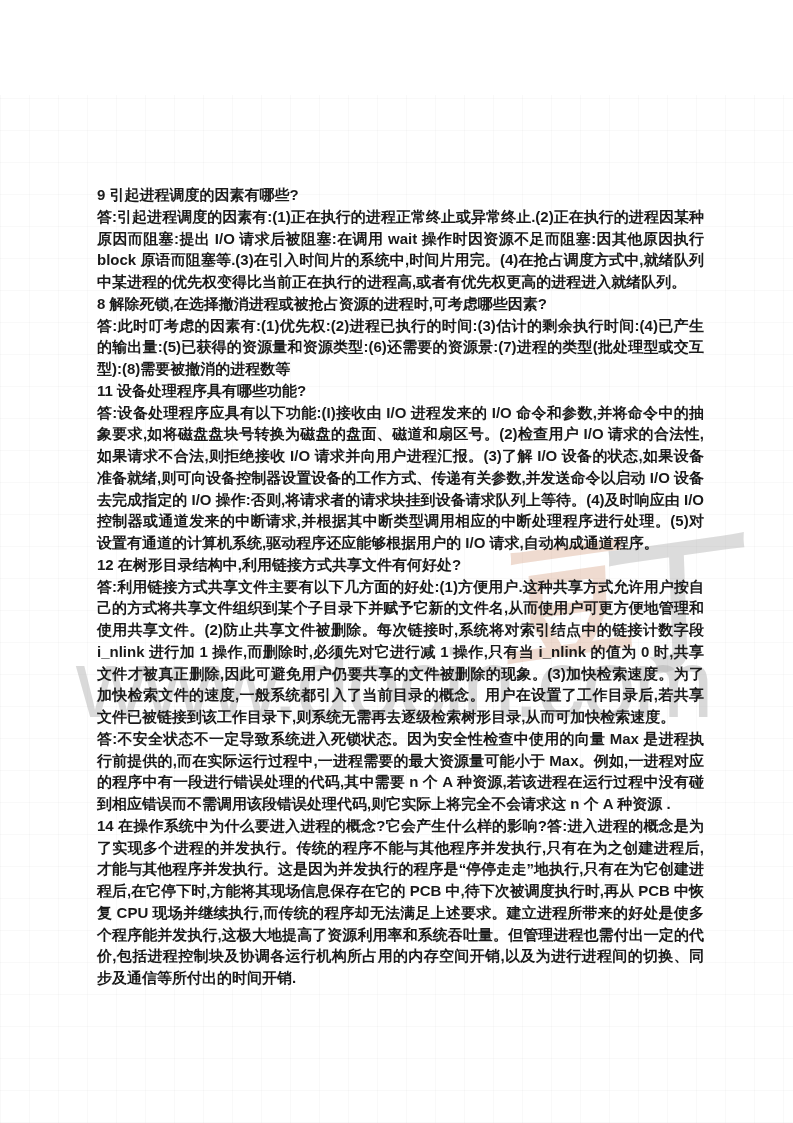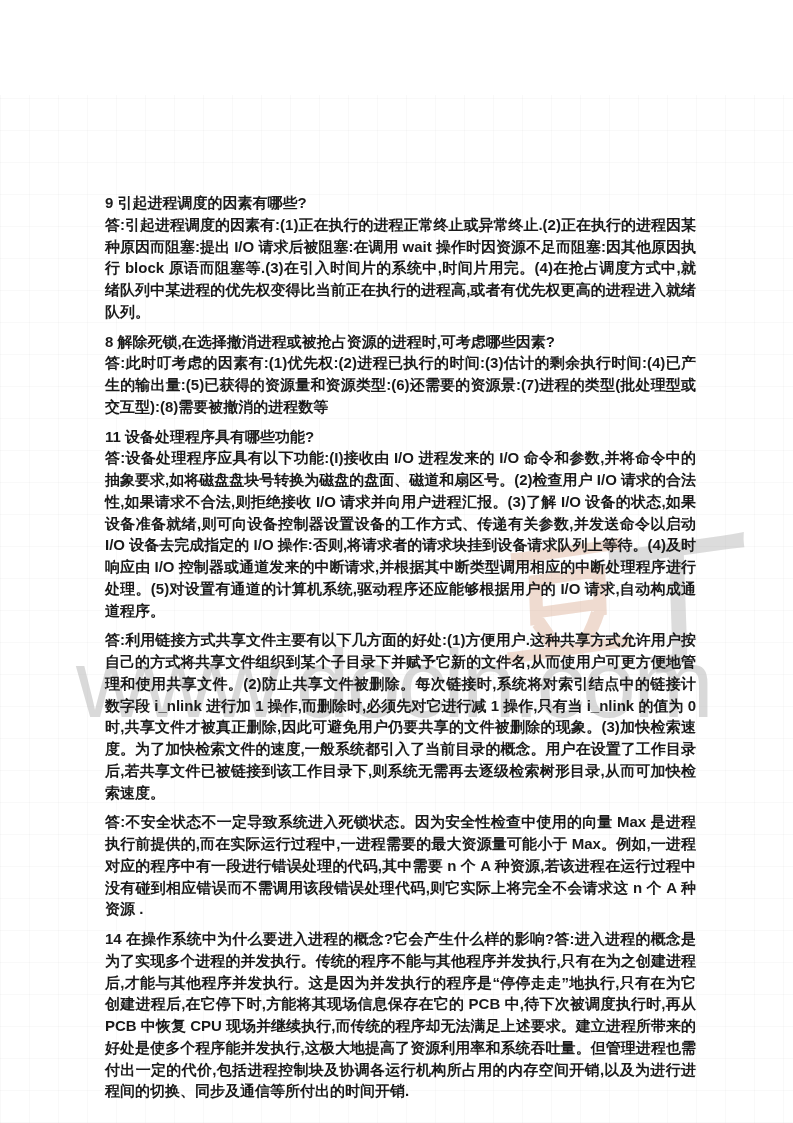--- a/index.html
+++ b/index.html
@@ -68,21 +68,21 @@
     left: 97px;
     top: 184px;
     width: 607px;
     color: #1a1a1a;
     font-size: 15px;
     line-height: 21.75px;
     text-align: justify;
     z-index: 2;
   }
   .section {
-    margin: 8px;
+    margin: 0;
     padding: 0;
   }
   .section .q {
     display: block;
     font-weight: bold;
   }
   .section.inline .q {
     display: inline;
   }
   .section .a {
@@ -107,21 +107,21 @@
 
   <div class="section">
     <span class="q">8 解除死锁,在选择撤消进程或被抢占资源的进程时,可考虑哪些因素?</span><span class="a">答:此时叮考虑的因素有:(1)优先权:(2)进程已执行的时间:(3)估计的剩余执行时间:(4)已产生的输出量:(5)已获得的资源量和资源类型:(6)还需要的资源景:(7)进程的类型(批处理型或交互型):(8)需要被撤消的进程数等</span>
   </div>
 
   <div class="section">
     <span class="q">11 设备处理程序具有哪些功能?</span><span class="a">答:设备处理程序应具有以下功能:(I)接收由 I/O 进程发来的 I/O 命令和参数,并将命令中的抽象要求,如将磁盘盘块号转换为磁盘的盘面、磁道和扇区号。(2)检查用户 I/O 请求的合法性,如果请求不合法,则拒绝接收 I/O 请求并向用户进程汇报。(3)了解 I/O 设备的状态,如果设备准备就绪,则可向设备控制器设置设备的工作方式、传递有关参数,并发送命令以启动 I/O 设备去完成指定的 I/O 操作:否则,将请求者的请求块挂到设备请求队列上等待。(4)及时响应由 I/O 控制器或通道发来的中断请求,并根据其中断类型调用相应的中断处理程序进行处理。(5)对设置有通道的计算机系统,驱动程序还应能够根据用户的 I/O 请求,自动构成通道程序。</span>
   </div>
 
   <div class="section">
-    <span class="a">答:利用链接方式共享文件主要有以下几方面的好处:(1)方便用户.这种共享方式允许用户按自己的方式将共享文件组织到某个子目录下并赋予它新的文件名,从而使用户可更方便地管理和使用共享文件。(2)防止共享文件被删除。每次链接时,系统将对索引结点中的链接计数字段 i_nlink 进行加 1 操作,而删除时,必须先对它进行减 1 操作,只有当 i_nlink 的值为 0 时,共享文件才被真正删除,因此可避免用户仍要共享的文件被删除的现象。(3)加快检索速度。为了加快检索文件的速度,一般系统都引入了当前目录的概念。用户在设置了工作目录后,若共享文件已被链接到该工作目录下,则系统无需再去逐级检索树形目录,从而可加快检索速度。</span>
+    <span class="q">12 在树形目录结构中,利用链接方式共享文件有何好处?</span><span class="a">答:利用链接方式共享文件主要有以下几方面的好处:(1)方便用户.这种共享方式允许用户按自己的方式将共享文件组织到某个子目录下并赋予它新的文件名,从而使用户可更方便地管理和使用共享文件。(2)防止共享文件被删除。每次链接时,系统将对索引结点中的链接计数字段 i_nlink 进行加 1 操作,而删除时,必须先对它进行减 1 操作,只有当 i_nlink 的值为 0 时,共享文件才被真正删除,因此可避免用户仍要共享的文件被删除的现象。(3)加快检索速度。为了加快检索文件的速度,一般系统都引入了当前目录的概念。用户在设置了工作目录后,若共享文件已被链接到该工作目录下,则系统无需再去逐级检索树形目录,从而可加快检索速度。</span>
   </div>
 
   <div class="section">
     <span class="a">答:不安全状态不一定导致系统进入死锁状态。因为安全性检查中使用的向量 Max 是进程执行前提供的,而在实际运行过程中,一进程需要的最大资源量可能小于 Max。例如,一进程对应的程序中有一段进行错误处理的代码,其中需要 n 个 A 种资源,若该进程在运行过程中没有碰到相应错误而不需调用该段错误处理代码,则它实际上将完全不会请求这 n 个 A 种资源 .</span>
   </div>
 
   <div class="section inline">
     <span class="q">14 在操作系统中为什么要进入进程的概念?它会产生什么样的影响?</span><span class="a">答:进入进程的概念是为了实现多个进程的并发执行。传统的程序不能与其他程序并发执行,只有在为之创建进程后,才能与其他程序并发执行。这是因为并发执行的程序是“停停走走”地执行,只有在为它创建进程后,在它停下时,方能将其现场信息保存在它的 PCB 中,待下次被调度执行时,再从 PCB 中恢复 CPU 现场并继续执行,而传统的程序却无法满足上述要求。建立进程所带来的好处是使多个程序能并发执行,这极大地提高了资源利用率和系统吞吐量。但管理进程也需付出一定的代价,包括进程控制块及协调各运行机构所占用的内存空间开销,以及为进行进程间的切换、同步及通信等所付出的时间开销.</span>
   </div>
 </div>

